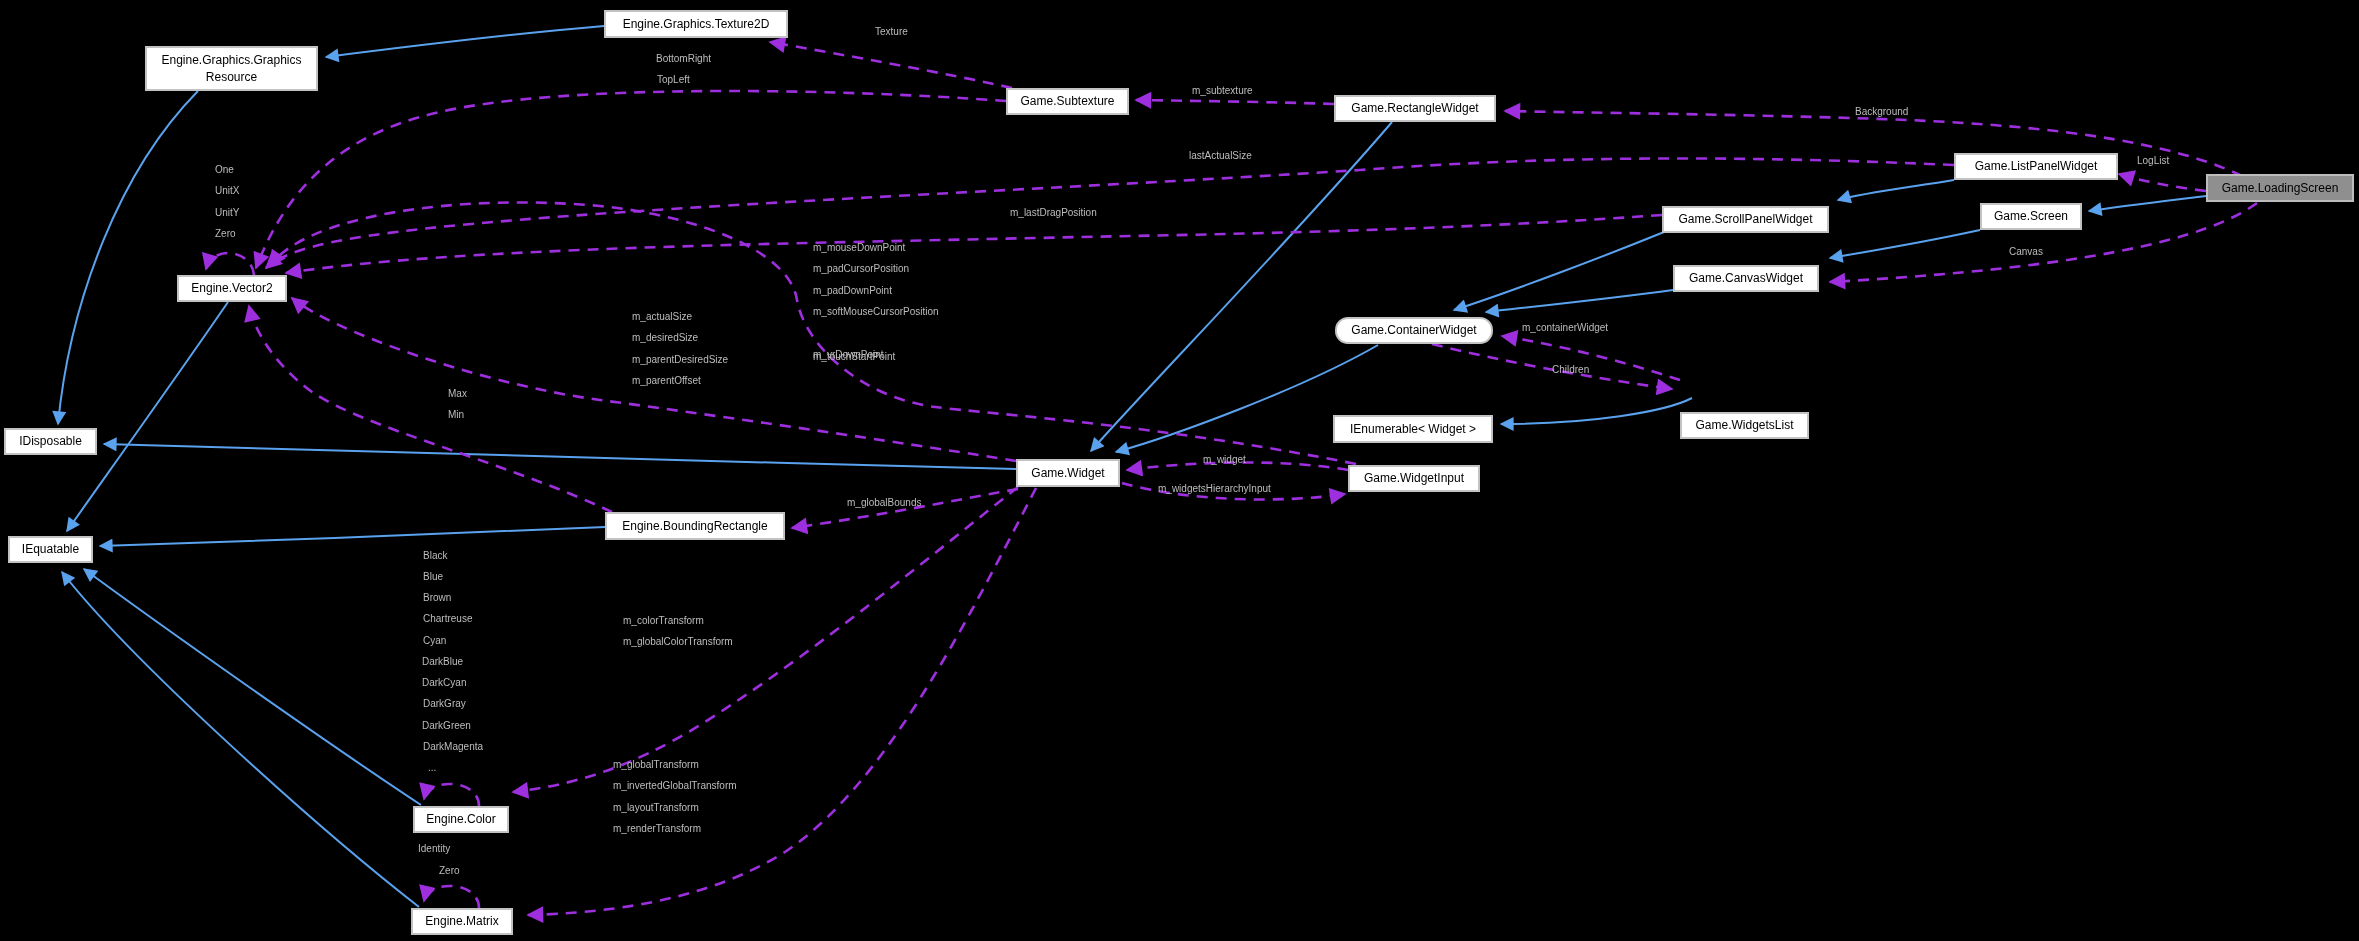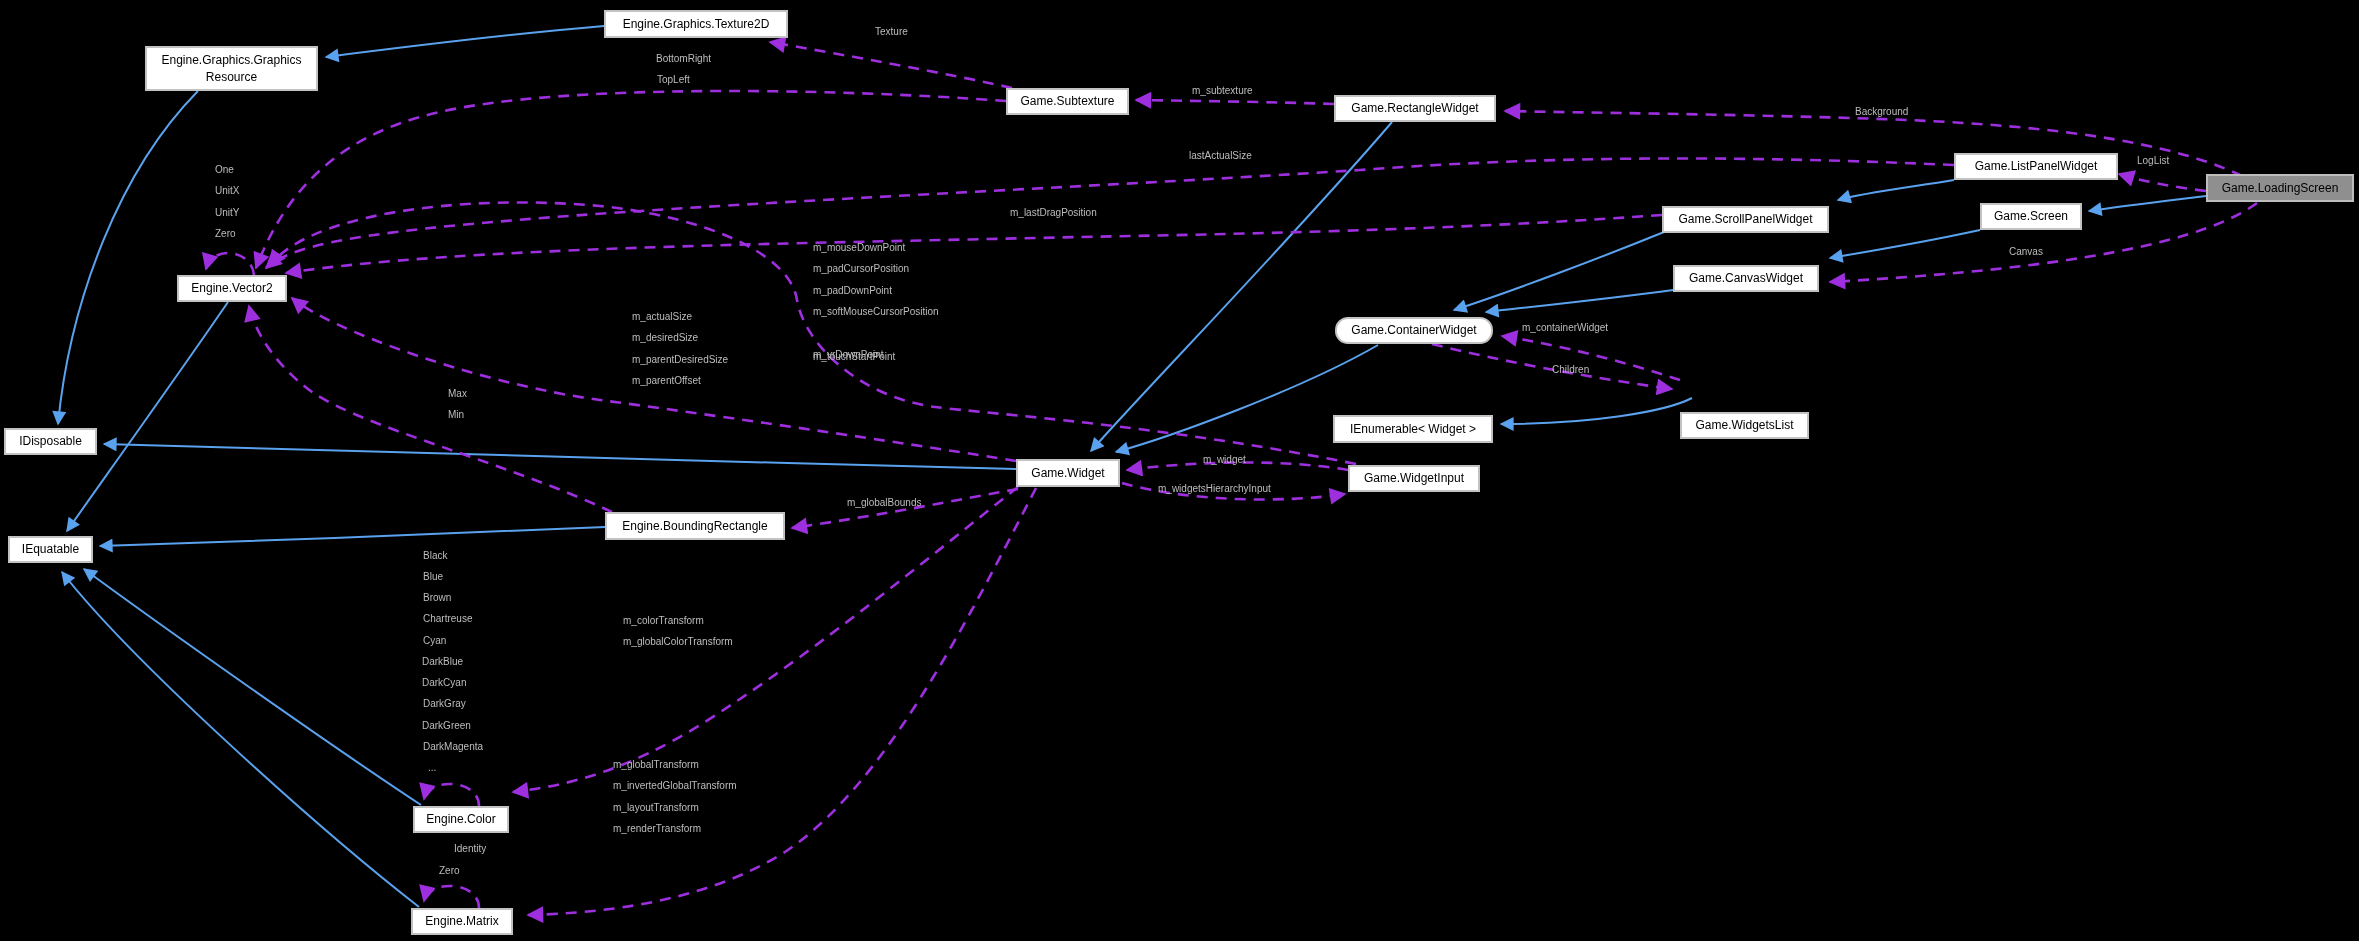--- a/index.html
+++ b/index.html
@@ -143,16 +143,16 @@
       <div class="edge-label" style="left: 423px; top: 699px;">DarkGray</div>
       <div class="edge-label" style="left: 422px; top: 721px;">DarkGreen</div>
       <div class="edge-label" style="left: 423px; top: 742px;">DarkMagenta</div>
       <div class="edge-label" style="left: 428px; top: 763px;">...</div>
       <div class="edge-label" style="left: 623px; top: 616px;">m_colorTransform</div>
       <div class="edge-label" style="left: 623px; top: 637px;">m_globalColorTransform</div>
       <div class="edge-label" style="left: 613px; top: 760px;">m_globalTransform</div>
       <div class="edge-label" style="left: 613px; top: 781px;">m_invertedGlobalTransform</div>
       <div class="edge-label" style="left: 613px; top: 803px;">m_layoutTransform</div>
       <div class="edge-label" style="left: 613px; top: 824px;">m_renderTransform</div>
-      <div class="edge-label" style="left: 454px; top: 844px;">Identity</div>
+      <div class="edge-label" style="left: 418px; top: 844px;">Identity</div>
       <div class="edge-label" style="left: 439px; top: 866px;">Zero</div>
     </div>
 </div>
 
 </body></html>

